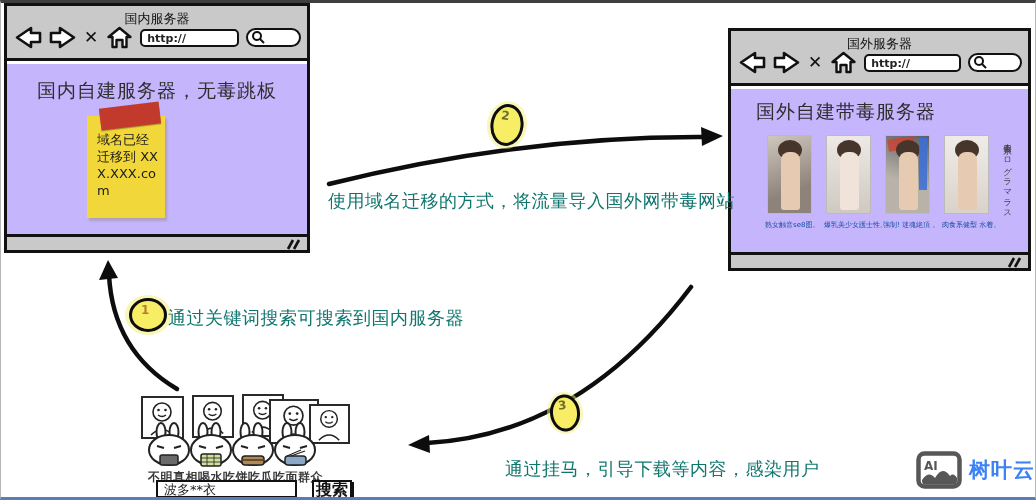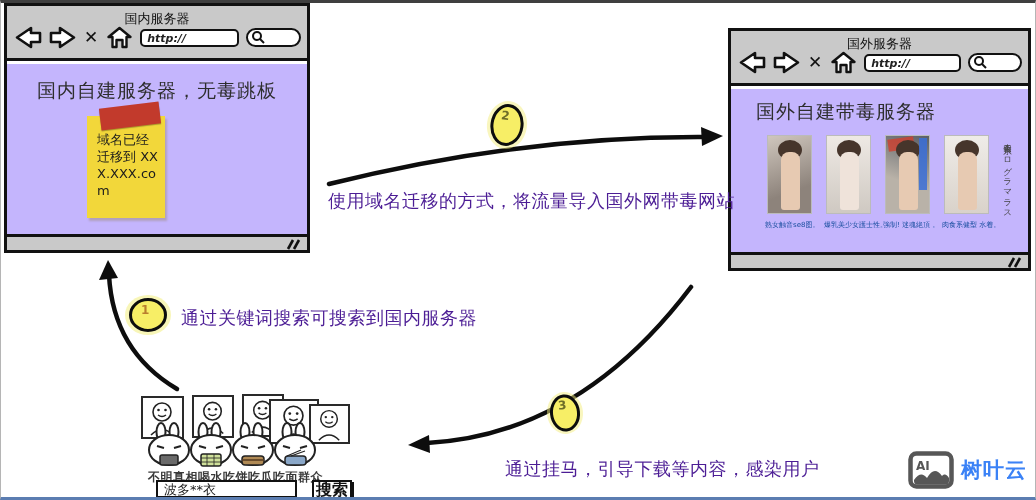--- a/index.html
+++ b/index.html
@@ -10,21 +10,21 @@
 
   
   .bwin{ position:absolute; background:#fff; border:3px solid #111; }
   .bwin .titlebar{ position:relative; height:55px; background:#c9c9c9; border-bottom:3px solid #111;padding-left:28px; }
   .bwin .wtitle{ position:absolute; top:4px; left:0; right:0; text-align:center;
                  font-size:13px; color:#111; }
   .bwin .toolrow{ position:absolute; top:20px; left:8px; right:6px; display:flex; align-items:center; gap:7px; }
   .navicon{ width:27px; height:23px; flex:0 0 auto; }
   .xclose{ font-size:17px; font-weight:bold; color:#111; line-height:23px; padding:0 1px; }
   .urlfield{ width:104px; height:18px; background:#fff; border:2px solid #111; border-radius:5px;
-             font-size:11px; font-weight:bold; color:#222; padding:1px 0 0 5px; overflow:hidden; white-space:nowrap;font-style:italic; }
+             font-size:11px; font-weight:bold; color:#222; padding:1px 0 0 5px; overflow:hidden; white-space:nowrap; }
   .searchpill{ width:58px; height:19px; background:#fff; border:2px solid #111; border-radius:10px;
                display:flex; align-items:center; padding-left:3px; }
   .bwin .content{ position:absolute; top:58px; left:0; right:0; bottom:16px; background:#c4b5fd; }
   .bwin .statusbar{ position:absolute; left:0; right:0; bottom:0; height:16px; background:#c9c9c9;
                     border-top:3px solid #111; }
   .resize-glyph{ position:absolute; right:5px; top:2px; }
 
   .w-domestic{ left:3px; top:0px; width:306px; height:250px; }
   .w-foreign{ left:727px; top:25px; width:303px; height:243px; }
 
@@ -50,38 +50,38 @@
   .thumb.t2{ background:linear-gradient(180deg,#eee9e4,#cfc9c2); }
   .thumb.t2 .figure{ background:#efe3da; }
   .thumb.t3{ background:linear-gradient(200deg,#5a5f66,#b9b2a8 60%); }
   .thumb.t3 .stripe{ position:absolute; right:2px; top:2px; width:8px; height:52px; background:#3a6fd8; opacity:.85; }
   .thumb.t3 .smudge{ position:absolute; left:2px; top:2px; width:26px; height:12px; background:#d0402e; transform:rotate(-8deg); opacity:.8; }
   .thumb.t4{ background:linear-gradient(180deg,#efece8,#d9d2ca); }
   .thumb-caption{ margin-top:6px; font-size:7px; color:#1a4fa0; white-space:nowrap; text-align:center; transform:translateX(-2px); }
   .vert-text{ position:absolute; right:14px; top:48px; writing-mode:vertical-rl; font-size:8.5px; color:#444; letter-spacing:1px; }
 
   
-  .flow-label{ position:absolute; font-size:18px; color:#4c1d95; white-space:nowrap; letter-spacing:.5px; }
+  .flow-label{ position:absolute; font-size:18px; color:#0f766e; white-space:nowrap; letter-spacing:.5px; }
   .lbl-step2{ left:327px; top:186px; }
-  .lbl-step1{ left:180px; top:303px;font-family:Liberation Mono, monospace; }
+  .lbl-step1{ left:167px; top:303px;font-family:Liberation Mono, monospace; }
   .lbl-step3{ left:504px; top:454px; }
 
   
   .photo-card{ position:absolute; background:#fff; border:2px solid #2a2a2a; }
   .rabbits{ position:absolute; left:144px; top:419px; }
   .crowd-caption{ position:absolute; left:147px; top:466px; font-size:12px; font-weight:bold;
                   color:#3a3a3a; letter-spacing:.5px; white-space:nowrap; }
   .search-input{ position:absolute; left:155px; top:477px; width:141px; height:18px; background:#fff;
                  border:2.5px solid #111; font-size:13px; color:#222; padding:0 0 0 6px; line-height:15px; }
   .search-btn{ position:absolute; left:311px; top:477px; width:40px; height:19px; background:#fff;
                border:2.5px solid #111; box-shadow:2px 2px 0 #111; font-size:16px; font-weight:bold;
                color:#111; text-align:center; line-height:15px; }
 
   
-  .watermark{ position:absolute; right:8px; bottom:8px; display:flex; align-items:center; gap:7px; }
+  .watermark{ position:absolute; right:0; bottom:8px; display:flex; align-items:center; gap:7px; }
   .wm-label{ font-size:21px; font-weight:bold; color:#3b82f6; letter-spacing:1px; }
 
   .overlay{ position:absolute; left:0; top:0; width:1036px; height:500px; pointer-events:none; }
 </style>
 </head>
 <body>
 
 <div class="canvas">
 
   <div class="bwin w-domestic">

